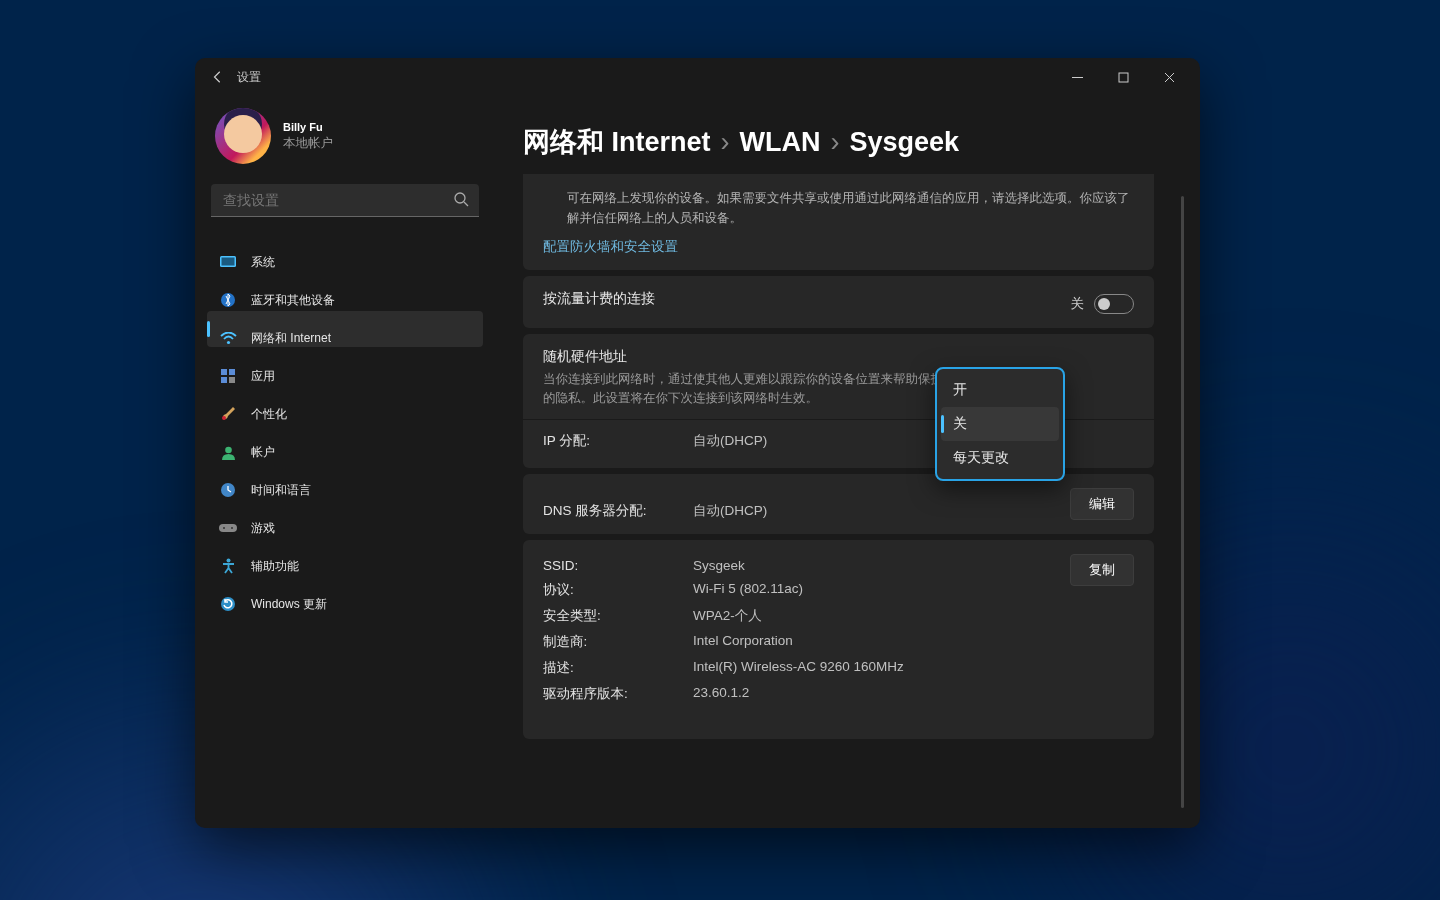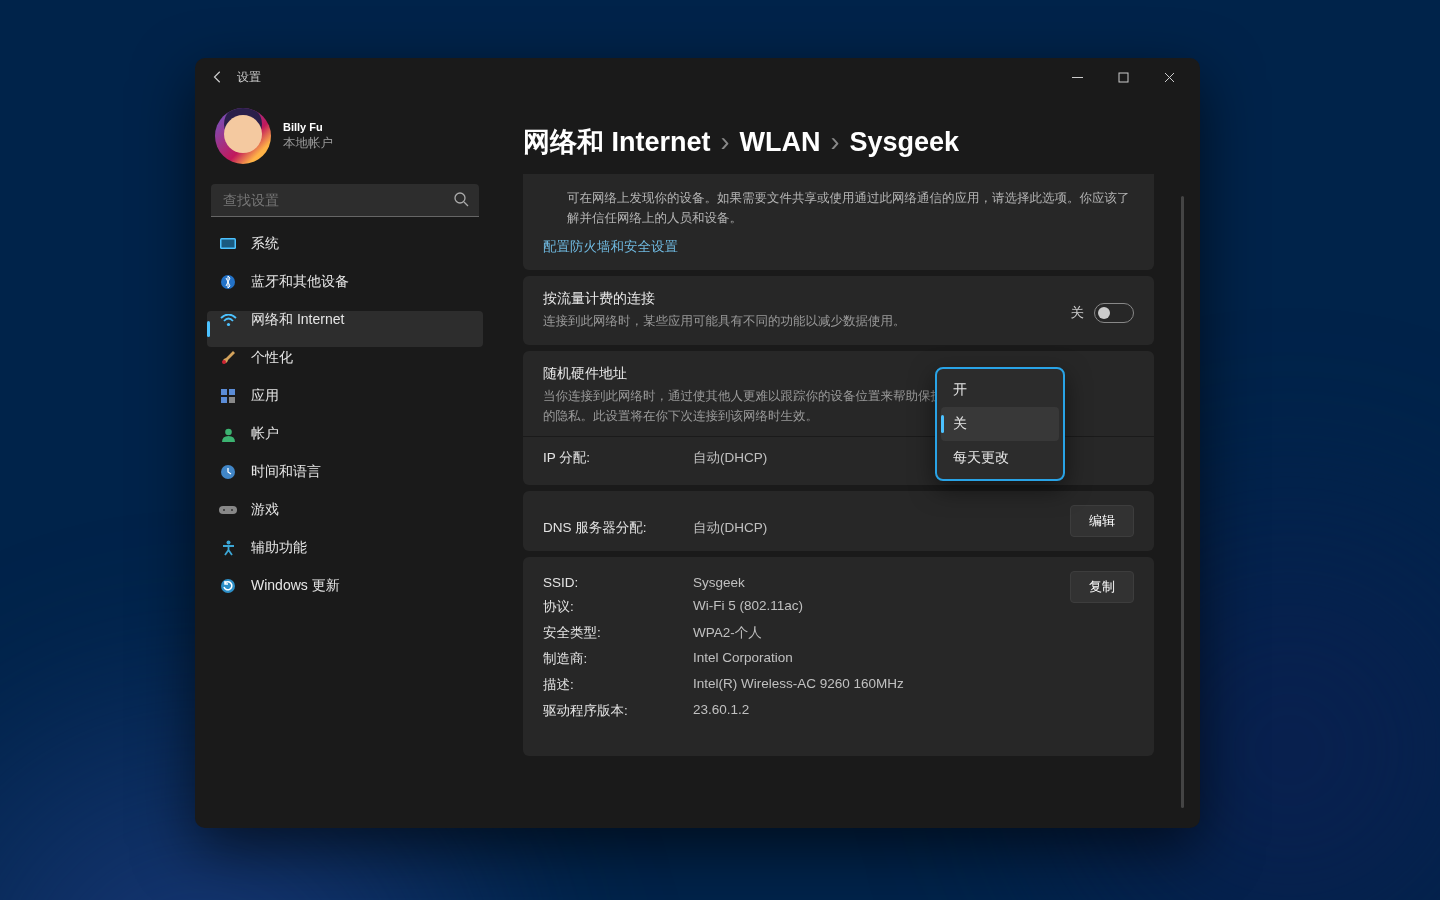--- a/index.html
+++ b/index.html
@@ -22,37 +22,37 @@
   .avatar { width:56px; height:56px; border-radius:50%; background:linear-gradient(135deg,#6a5acd,#c2185b 60%,#ffb347 80%); position:relative; overflow:hidden; }
   .avatar::after { content:""; position:absolute; left:50%; top:50%; width:38px; height:38px; background:#f4c9a0; border-radius:50%; transform:translate(-50%,-55%); box-shadow:0 -10px 0 0 #2a1f4a; }
   .uname { color:#fff; font-size:11px; font-weight:600; }
   .uacct { color:#9a9a9a; font-size:12.5px; margin-top:2px; }
 
   .search { position:relative; margin:0 4px 18px 4px; }
   .search input { width:100%; height:33px; background:#2d2d2d; border:none; border-bottom:1px solid #666; border-radius:4px 4px 0 0; padding:0 36px 0 12px; color:#ccc; font-size:14px; }
   .search .sicon { position:absolute; right:10px; top:7px; color:#aaa; }
 
   .nav { display:flex; flex-direction:column; gap:2px; }
-  .nav-item { height:36px; display:flex; align-items:flex-start; gap:14px; padding:0 12px; border-radius:4px; color:#e6e6e6; font-size:14px; cursor:pointer; position:relative; }
+  .nav-item { height:36px; display:flex; align-items:flex-end; gap:14px; padding:0 12px; border-radius:4px; color:#e6e6e6; font-size:12px; cursor:pointer; position:relative; }
   .nav-item.active { background:#2d2d2d; }
   .nav-item.active::before { content:""; position:absolute; left:0; top:10px; bottom:10px; width:3px; background:#4cc2ff; border-radius:2px; }
   .nav-item .ico { width:18px; height:18px; display:flex; align-items:center; justify-content:center; font-size:15px; }
 
   .main { flex:1; display:flex; flex-direction:column; min-width:0; padding:0 0 0 28px; position:relative; }
   .crumb { display:flex; align-items:center; gap:10px; font-size:27px; color:#fff; font-weight:600; padding:28px 0 14px 0; }
   .crumb .sep { color:#888; font-weight:300; }
   .crumb a { color:#fff; cursor:pointer; }
 
   .scroll { flex:1; overflow:hidden; position:relative; padding-right:46px; }
   .section { background:#272727; border-radius:6px; padding:14px 20px; margin-bottom:6px; font-size:13.5px; color:#ccc; }
   .section.noround-top { border-top-left-radius:0; border-top-right-radius:0; }
   .info { font-size:12.5px; color:#b5b5b5; line-height:1.6; padding-left:24px; }
   .link { color:#6fb9e0; font-size:13.5px; cursor:pointer; margin-top:10px; display:inline-block; }
 
-  .row { display:flex; align-items:center; }
+  .row { display:flex; align-items:flex-start; }
   .row .txt { flex:1; }
   .row .ttl2 { color:#e8e8e8; font-size:14px; }
   .row .sub { color:#9a9a9a; font-size:12.5px; margin-top:4px; line-height:1.55; }
   .togwrap { display:flex; align-items:center; gap:10px; padding-top:4px; }
   .toglabel { color:#ccc; font-size:13.5px; }
   .toggle { width:40px; height:20px; border-radius:10px; border:1px solid #888; background:#272727; position:relative; cursor:pointer; }
   .toggle::after { content:""; position:absolute; left:3px; top:3px; width:12px; height:12px; border-radius:50%; background:#ccc; }
 
   .kv { display:flex; padding:4px 0; font-size:13.5px; }
   .kv .k { width:150px; color:#e2e2e2; }
@@ -140,37 +140,37 @@
               <svg width="17" height="13" viewBox="0 0 17 13">
                 <path d="M1 4 Q8.5 -3 16 4" stroke="#4cc2ff" stroke-width="1.8" fill="none"></path>
                 <path d="M4 7 Q8.5 2 13 7" stroke="#4cc2ff" stroke-width="1.8" fill="none"></path>
                 <circle cx="8.5" cy="10.5" r="1.6" fill="#4cc2ff"></circle>
               </svg>
             </span>
             <span>网络和 Internet</span>
           </div>
         <div class="nav-item">
             <span class="ico">
-              <svg width="16" height="16">
-                <path d="M3 13 Q2 9 6 8 L13 1 L15 3 L8 10 Q7 14 3 13" fill="#d4a35c"></path>
-                <circle cx="4" cy="12" r="2" fill="#c23"></circle>
-              </svg>
-            </span>
-            <span>个性化</span>
-          </div>
-        <div class="nav-item">
-            <span class="ico">
               <svg width="15" height="15">
                 <rect x="0" y="0" width="6" height="6" fill="#5b8cd6"></rect>
                 <rect x="8" y="0" width="6" height="6" fill="#5b8cd6"></rect>
                 <rect x="0" y="8" width="6" height="6" fill="#5b8cd6"></rect>
                 <rect x="8" y="8" width="6" height="6" fill="#888"></rect>
               </svg>
             </span>
             <span>应用</span>
+          </div>
+        <div class="nav-item">
+            <span class="ico">
+              <svg width="16" height="16">
+                <path d="M3 13 Q2 9 6 8 L13 1 L15 3 L8 10 Q7 14 3 13" fill="#d4a35c"></path>
+                <circle cx="4" cy="12" r="2" fill="#c23"></circle>
+              </svg>
+            </span>
+            <span>个性化</span>
           </div>
         <div class="nav-item">
             <span class="ico">
               <svg width="15" height="15">
                 <circle cx="7.5" cy="5" r="3.3" fill="#3cb371"></circle>
                 <path d="M1 15 Q1 9 7.5 9 Q14 9 14 15 Z" fill="#3cb371"></path>
               </svg>
             </span>
             <span>帐户</span>
           </div>
@@ -227,21 +227,20 @@
       <div class="scroll">
         <div class="section noround-top">
           <div class="info">可在网络上发现你的设备。如果需要文件共享或使用通过此网络通信的应用，请选择此选项。你应该了解并信任网络上的人员和设备。</div>
           <span class="link">配置防火墙和安全设置</span>
         </div>
 
         <div class="section">
           <div class="row">
             <div class="txt">
               <div class="ttl2">按流量计费的连接</div>
-              <div class="sub">连接到此网络时，某些应用可能具有不同的功能以减少数据使用。</div>
             </div>
             <div class="togwrap">
               <span class="toglabel">关</span>
               <div class="toggle"></div>
             </div>
           </div>
         </div>
 
         <div class="section" style="padding-bottom:6px">
           <div class="row" style="padding-bottom:10px">

